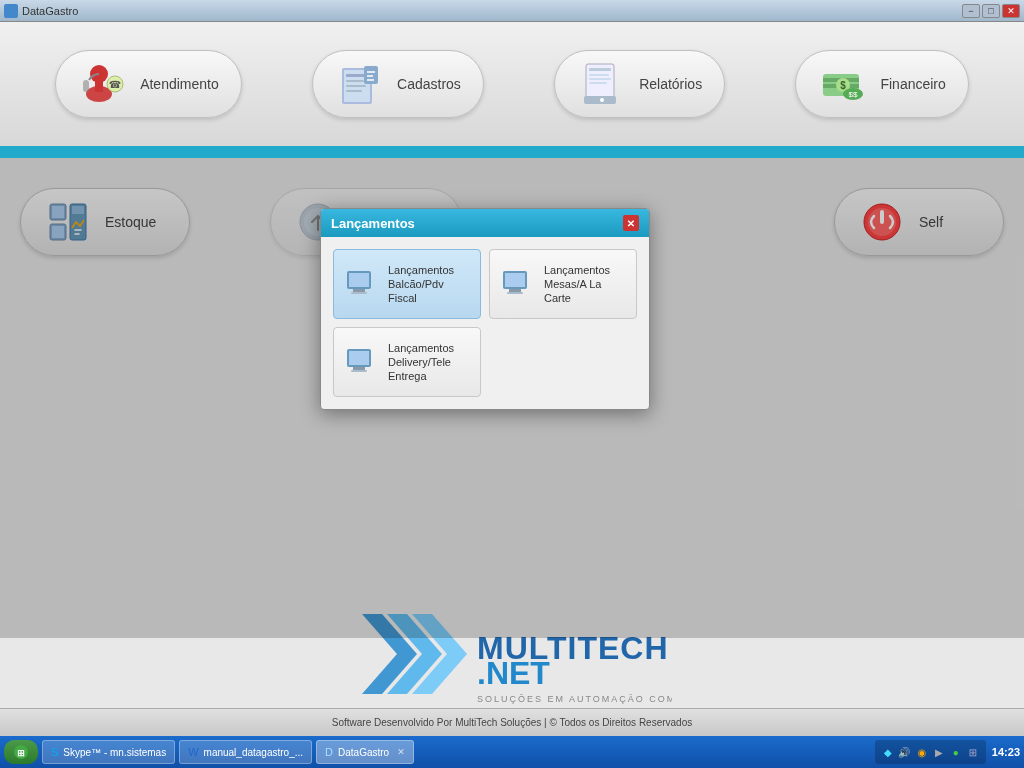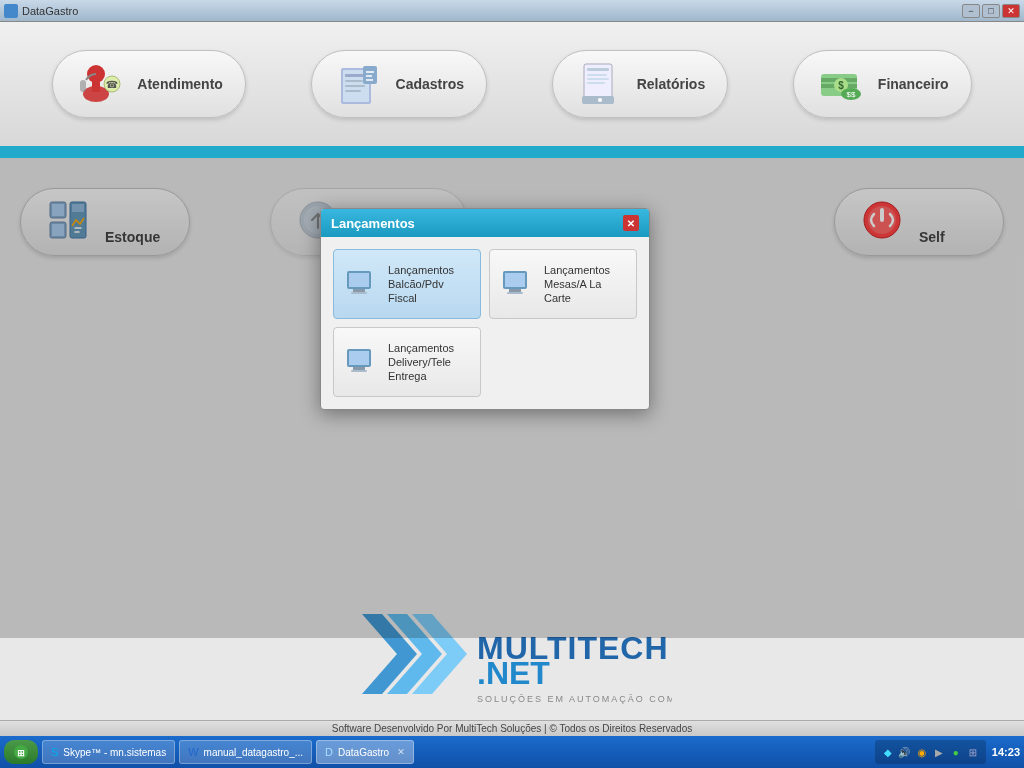--- a/index.html
+++ b/index.html
@@ -84,21 +84,21 @@
       width: 50px;
       height: 50px;
       display: flex;
       align-items: center;
       justify-content: center;
       flex-shrink: 0;
     }
     .nav-label {
       font-size: 14px;
       color: #444;
-      font-weight: 700;
+      font-weight: 400;
     }
 
     
     .blue-bar {
       height: 8px;
       background: #22aacc;
     }
 
     
     .main-content {
@@ -107,21 +107,21 @@
       position: relative;
       padding: 20px;
       display: flex;
       align-items: flex-start;
       justify-content: space-between;
     }
 
     
     .side-btn {
       display: flex;
-      align-items: flex-end;
+      align-items: center;
       gap: 12px;
       background: linear-gradient(to bottom, #f8f8f8, #e0e0e0);
       border: 1px solid #c0c0c0;
       border-radius: 40px;
       padding: 10px 22px;
       cursor: pointer;
       min-width: 170px;
       height: 68px;
       box-shadow: 0 2px 4px rgba(0,0,0,0.15);
       margin-top: 10px;
@@ -211,21 +211,21 @@
       flex-shrink: 0;
     }
     .modal-item-label {
       font-size: 11px;
       color: #333;
       line-height: 1.3;
     }
 
     
     .status-bar {
-      height: 16px;
+      height: 28px;
       background: linear-gradient(to bottom, #e0e0e0, #c8c8c8);
       border-top: 1px solid #aaa;
       display: flex;
       align-items: center;
       justify-content: center;
       font-size: 10px;
       color: #444;
       position: absolute;
       bottom: 32px;
       left: 0;

